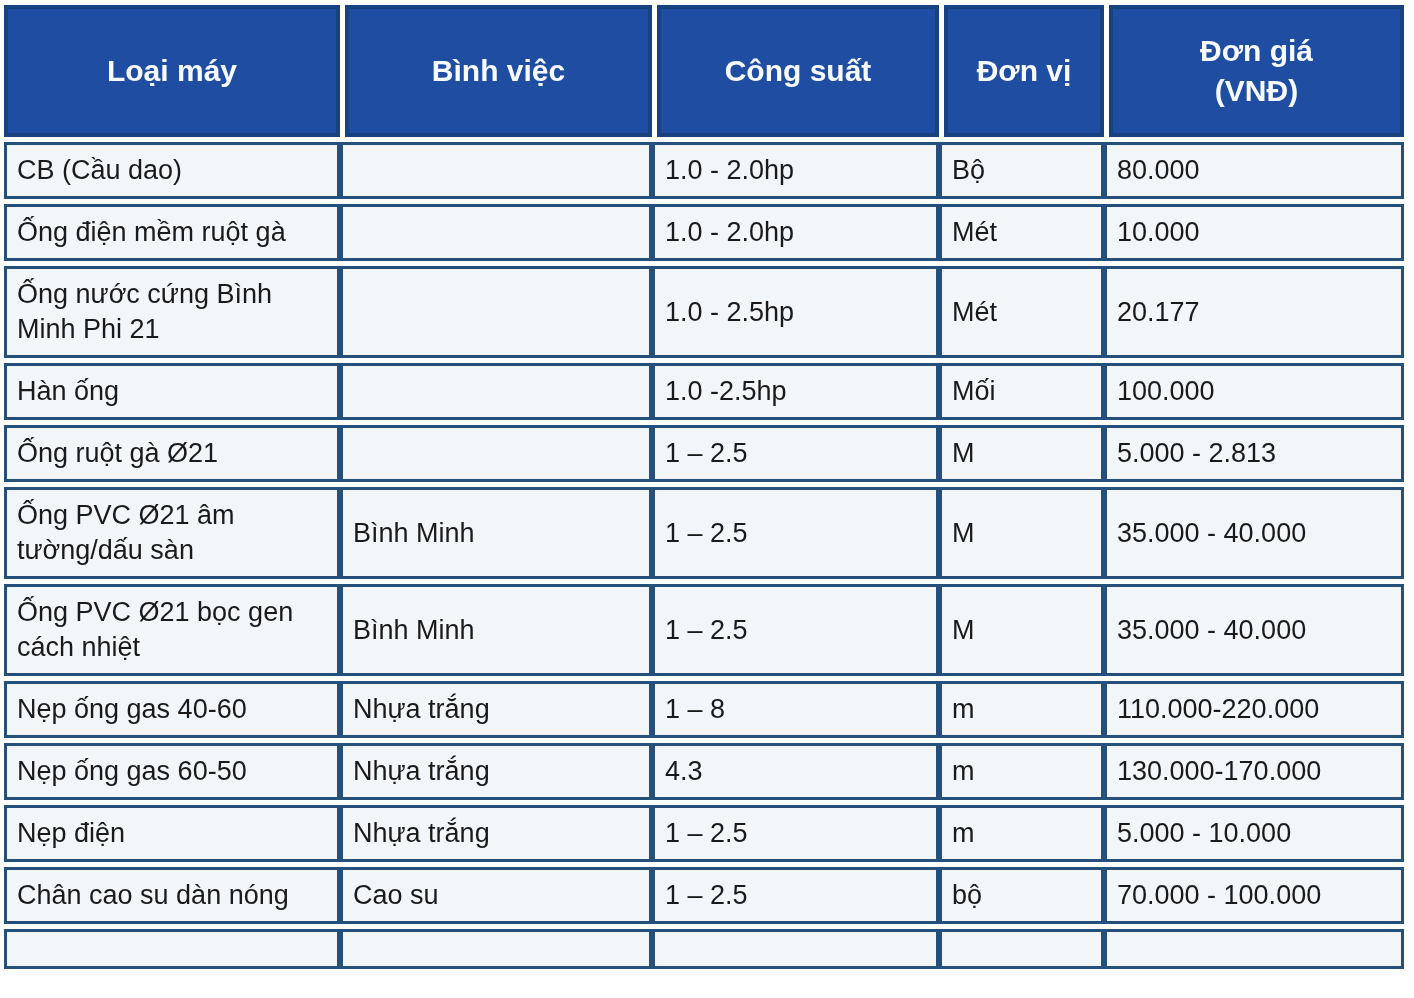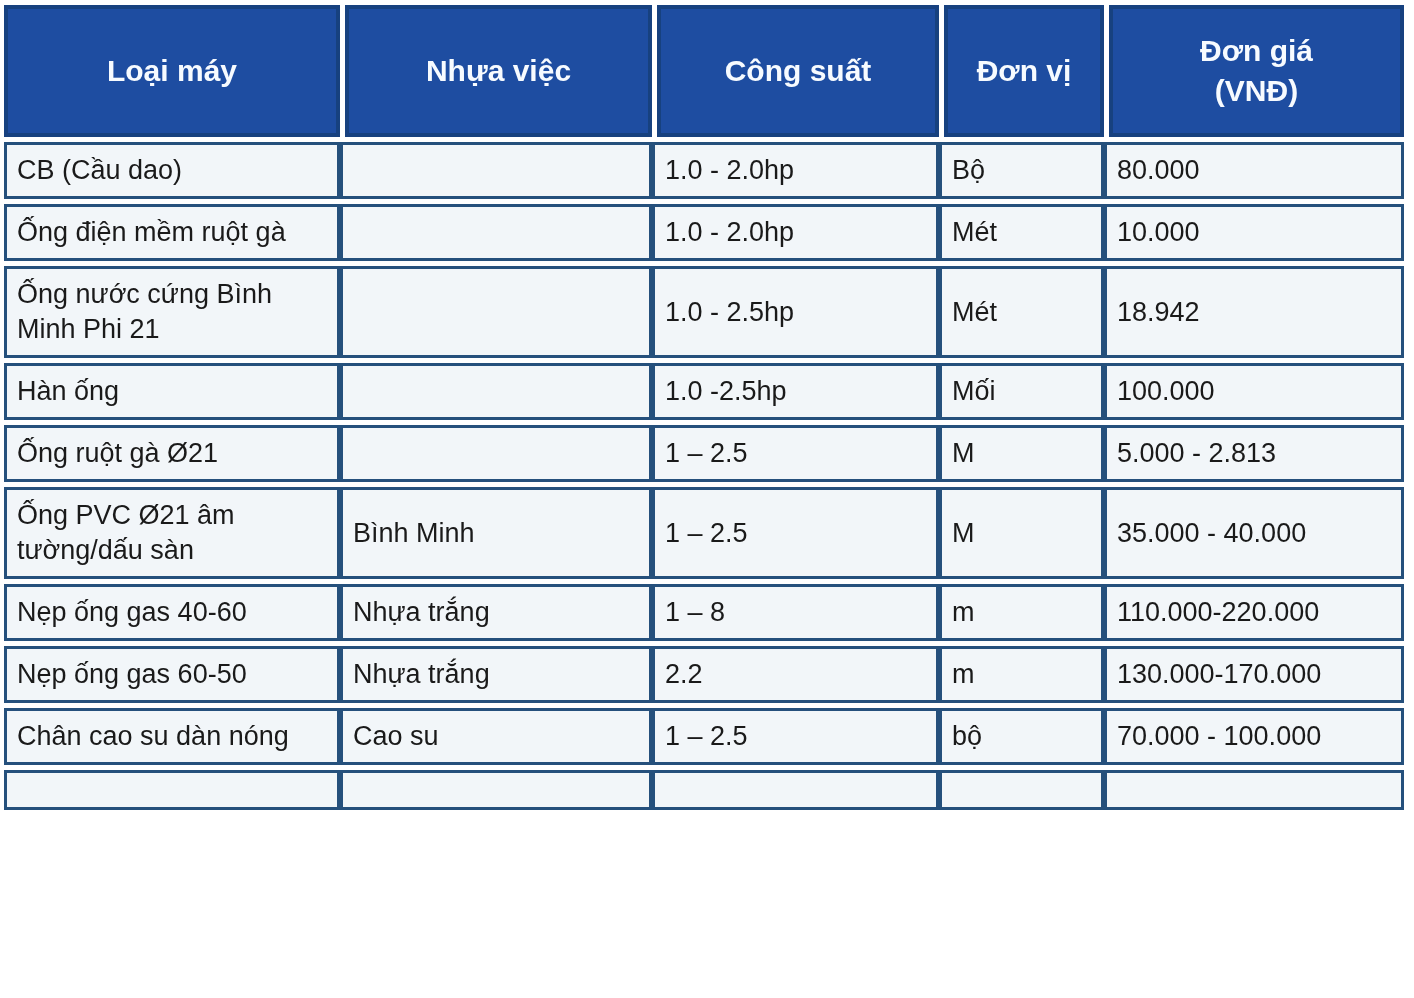--- a/index.html
+++ b/index.html
@@ -56,21 +56,21 @@
   <colgroup>
     <col style="width:336px">
     <col style="width:312px">
     <col style="width:287px">
     <col style="width:165px">
     <col style="width:300px">
   </colgroup>
   <thead>
     <tr>
       <th>Loại máy</th>
-      <th>Nhựa việc</th>
+      <th>Bình việc</th>
       <th>Công suất</th>
       <th>Đơn vị</th>
       <th>Đơn giá
 (VNĐ)</th>
     </tr>
   </thead>
   <tbody>
       <tr>
         <td>CB (Cầu dao)</td>
         <td></td>
@@ -83,21 +83,21 @@
         <td></td>
         <td>1.0 - 2.0hp</td>
         <td>Mét</td>
         <td>10.000</td>
       </tr>
       <tr>
         <td>Ống nước cứng Bình Minh Phi 21</td>
         <td></td>
         <td>1.0 - 2.5hp</td>
         <td>Mét</td>
-        <td>18.942</td>
+        <td>20.177</td>
       </tr>
       <tr>
         <td>Hàn ống</td>
         <td></td>
         <td>1.0 -2.5hp</td>
         <td>Mối</td>
         <td>100.000</td>
       </tr>
       <tr>
         <td>Ống ruột gà Ø21</td>
@@ -107,32 +107,46 @@
         <td>5.000 - 2.813</td>
       </tr>
       <tr>
         <td>Ống PVC Ø21 âm tường/dấu sàn</td>
         <td>Bình Minh</td>
         <td>1 – 2.5</td>
         <td>M</td>
         <td>35.000 - 40.000</td>
       </tr>
       <tr>
+        <td>Ống PVC Ø21 bọc gen cách nhiệt</td>
+        <td>Bình Minh</td>
+        <td>1 – 2.5</td>
+        <td>M</td>
+        <td>35.000 - 40.000</td>
+      </tr>
+      <tr>
         <td>Nẹp ống gas 40-60</td>
         <td>Nhựa trắng</td>
         <td>1 – 8</td>
         <td>m</td>
         <td>110.000-220.000</td>
       </tr>
       <tr>
         <td>Nẹp ống gas 60-50</td>
         <td>Nhựa trắng</td>
-        <td>2.2</td>
+        <td>4.3</td>
         <td>m</td>
         <td>130.000-170.000</td>
+      </tr>
+      <tr>
+        <td>Nẹp điện</td>
+        <td>Nhựa trắng</td>
+        <td>1 – 2.5</td>
+        <td>m</td>
+        <td>5.000 - 10.000</td>
       </tr>
       <tr>
         <td>Chân cao su dàn nóng</td>
         <td>Cao su</td>
         <td>1 – 2.5</td>
         <td>bộ</td>
         <td>70.000 - 100.000</td>
       </tr>
       <tr class="partial-row">
         <td></td>

